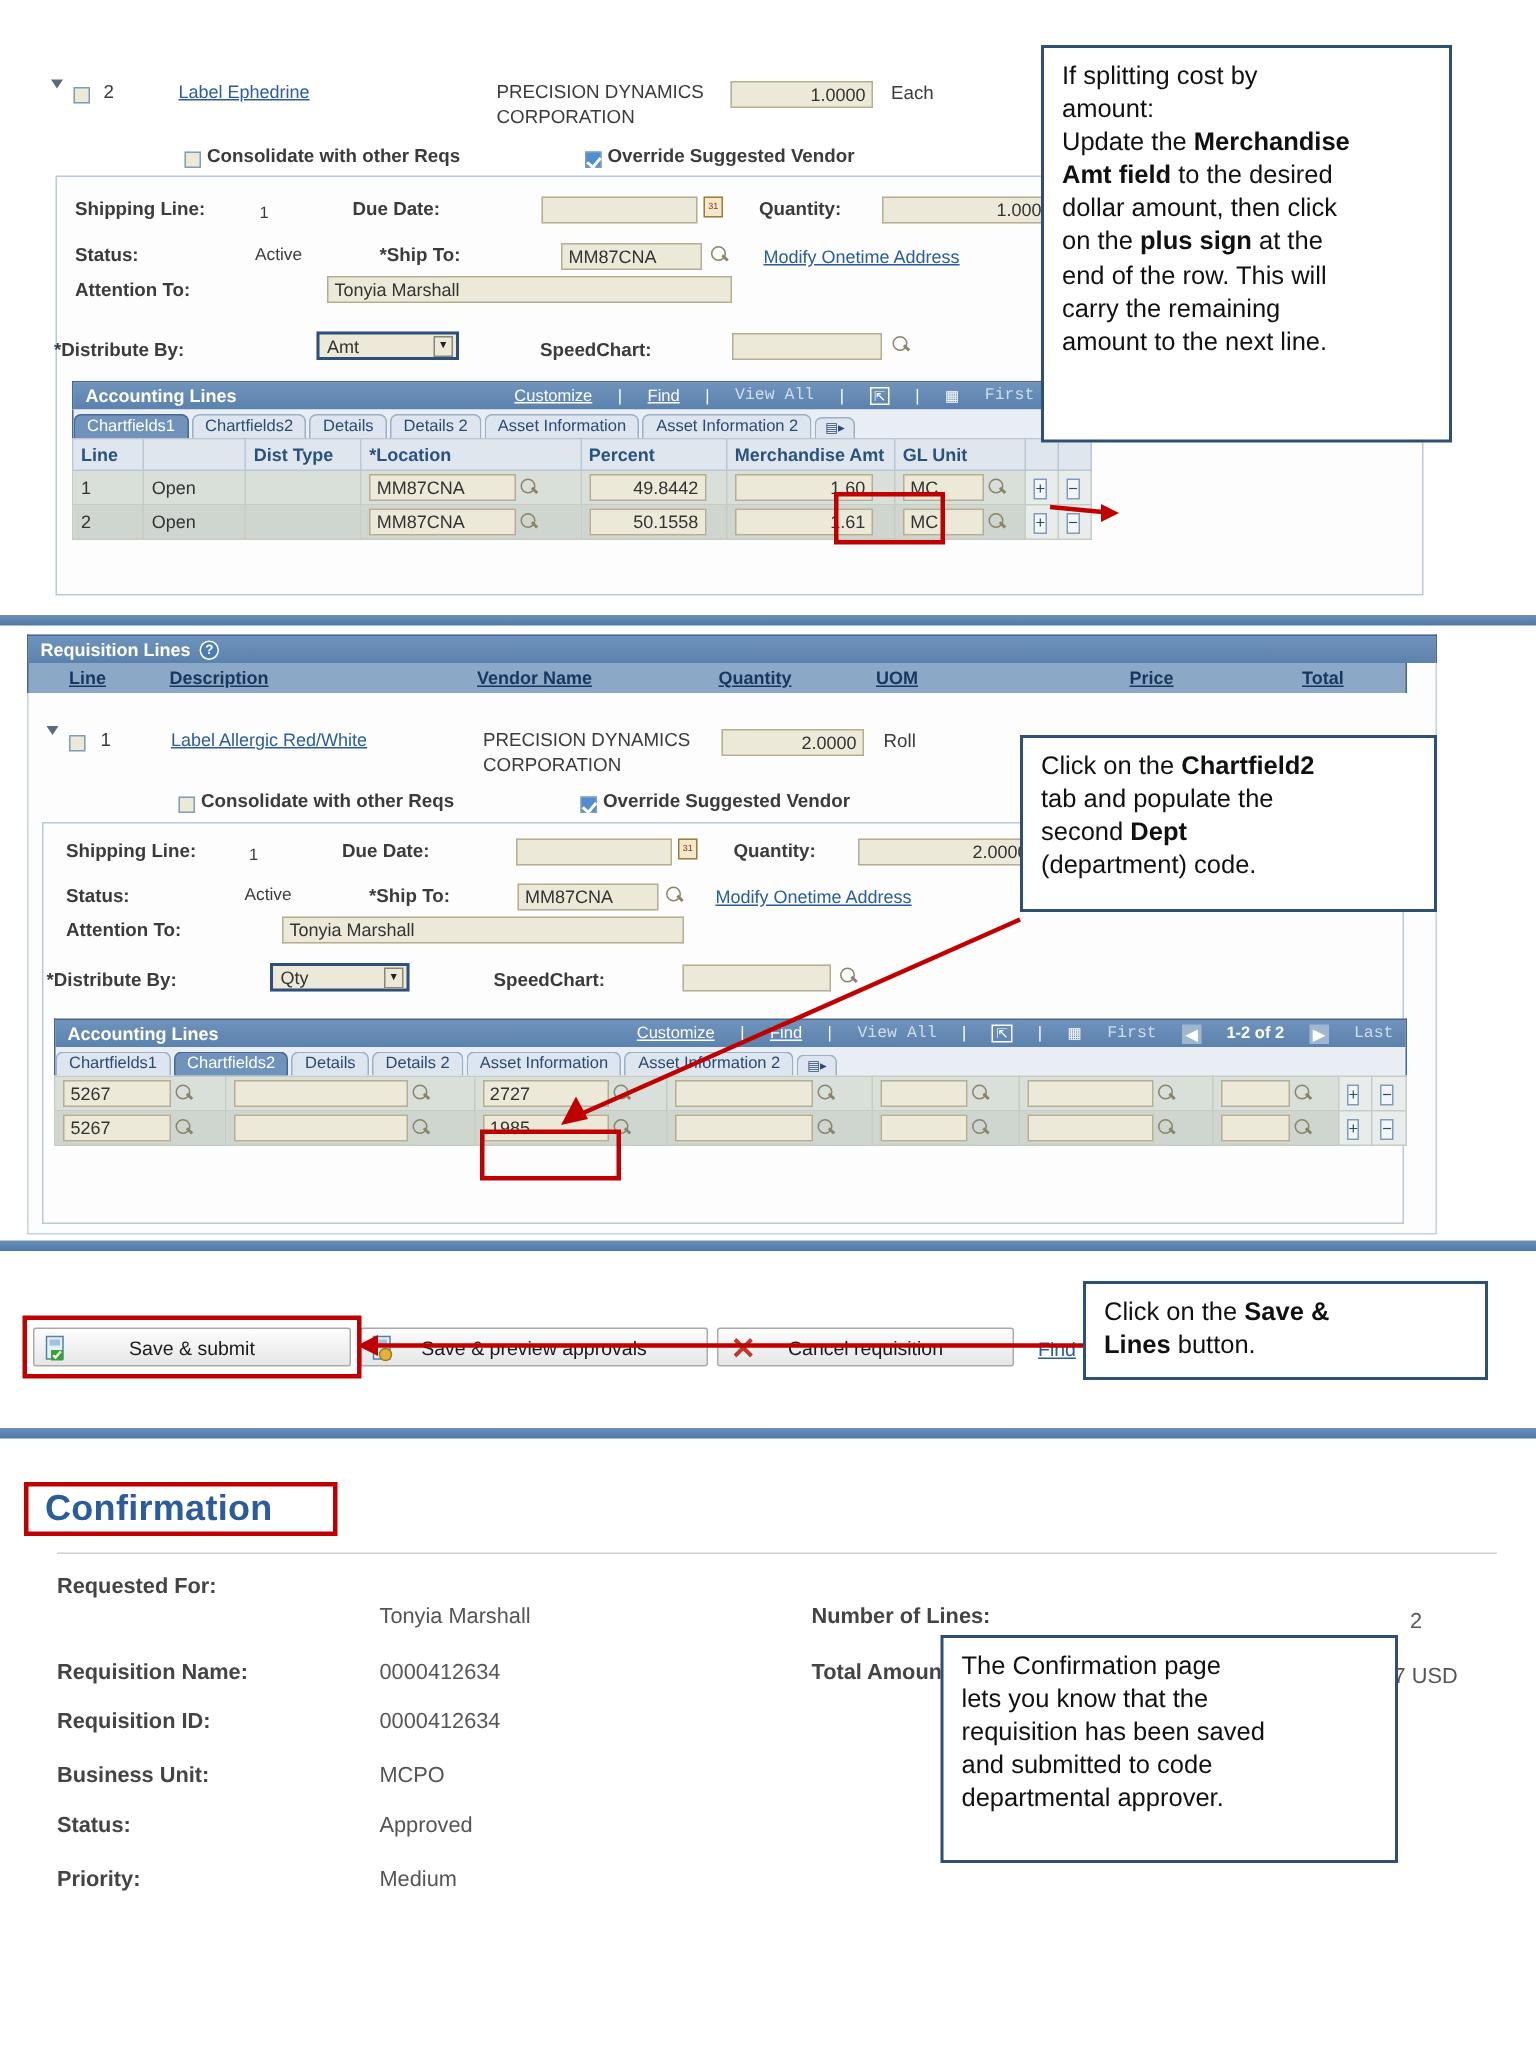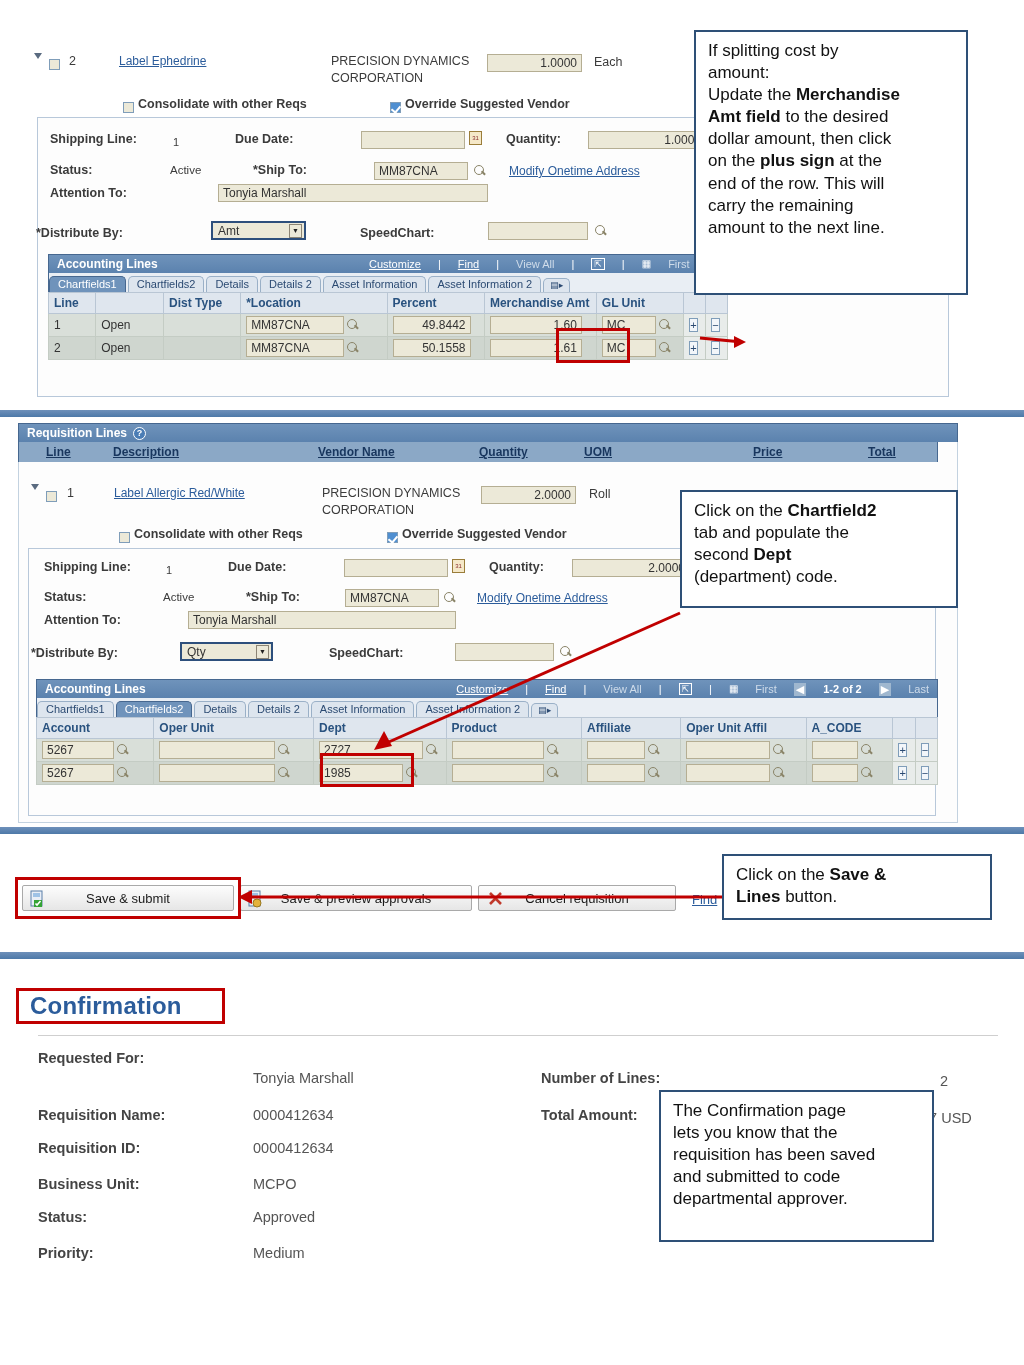--- a/index.html
+++ b/index.html
@@ -77,21 +77,21 @@
   
   .grid-title {
     background:linear-gradient(#6f93bb,#5b82ae);
     color:#fff; font-size:12px; font-weight:bold;
     height:19px; display:flex; align-items:center; padding:0 8px;
     border:1px solid #46678f; border-bottom:none;
   }
   .grid-title .hdr-links{ margin-left:auto; display:flex; align-items:flex-start; gap:17px;
      font-weight:normal; font-size:11px;}
   .grid-title .hdr-links a{ color:#ffffff; text-decoration:underline;}
-  .grid-title .hdr-links .dim{ color:#cfdcea; }
+  .grid-title .hdr-links .dim{ color:#cfdcea;font-family:Liberation Mono, monospace; }
 
   .tabs { display:flex; align-items:flex-end; height:19px;
      background:#e9eef4; border-left:1px solid #46678f; border-right:1px solid #46678f; }
   .tab {
     font-size:11px; color:#2b4a72; background:#dde5ee;
     border:1px solid #9ab0c7; border-bottom:none;
     border-radius:5px 5px 0 0;
     padding:1px 8px 2px 8px; margin-right:2px; white-space:nowrap;
     cursor:pointer;
   }
@@ -448,47 +448,36 @@
     <div class="tab">Chartfields1</div>
     <div class="tab active">Chartfields2</div>
     <div class="tab">Details</div>
     <div class="tab">Details 2</div>
     <div class="tab">Asset Information</div>
     <div class="tab">Asset Information 2</div>
     <div class="tab" style="font-size:9px;padding:1px 6px 2px;">▤▸</div>
   </div>
   <table class="ps-grid">
     <tbody>
-        <tr>
-      <th style="width:116px">Account</th>
-      <th style="width:158px">Oper Unit</th>
-      <th style="width:124px">Dept</th>
-      <th style="width:134px">Product</th>
-      <th style="width:98px">Affiliate</th>
-      <th style="width:124px">Oper Unit Affil</th>
-      <th style="width:86px">A_CODE</th>
-      <th style="width:22px"></th>
-      <th style="width:22px"></th>
-    </tr>
     <tr>
       <td>
             <div class="cellflex">
               <span class="ps-input" style="width:72px">5267</span>
               <span class="magnifier"></span>
             </div>
           </td>
       <td>
             <div class="cellflex">
               <span class="ps-input" style="width:116px"></span>
               <span class="magnifier"></span>
             </div>
           </td>
       <td>
             <div class="cellflex">
-              <span class="ps-input" style="width:104px">2727</span>
+              <span class="ps-input" style="width:84px">2727</span>
               <span class="magnifier"></span>
             </div>
           </td>
       <td>
             <div class="cellflex">
               <span class="ps-input" style="width:92px"></span>
               <span class="magnifier"></span>
             </div>
           </td>
       <td>
@@ -647,19 +636,19 @@
 
 <div class="abs conf-lbl" style="left:38px; top:1245px;">Priority:</div>
 <div class="abs conf-val" style="left:253px; top:1245px;">Medium</div>
 
 <div class="abs conf-lbl" style="left:541px; top:1070px;text-align:right;">Number of Lines:</div>
 <div class="abs conf-val" style="left:940px; top:1073px;">2</div>
 
 <div class="abs conf-lbl" style="left:541px; top:1107px;">Total Amount:</div>
 <div class="abs conf-val" style="left:921px; top:1110px;">37 USD</div>
 
-<div class="callout" style="left:659px; top:1090px; width:275px; height:152px;">
+<div class="callout" style="left:627px; top:1090px; width:305px; height:152px;">
   <div>The Confirmation page</div>
   <div>lets you know that the</div>
   <div>requisition has been saved</div>
   <div>and submitted to code</div>
   <div>departmental approver.</div>
 </div>
 
 </body></html>

